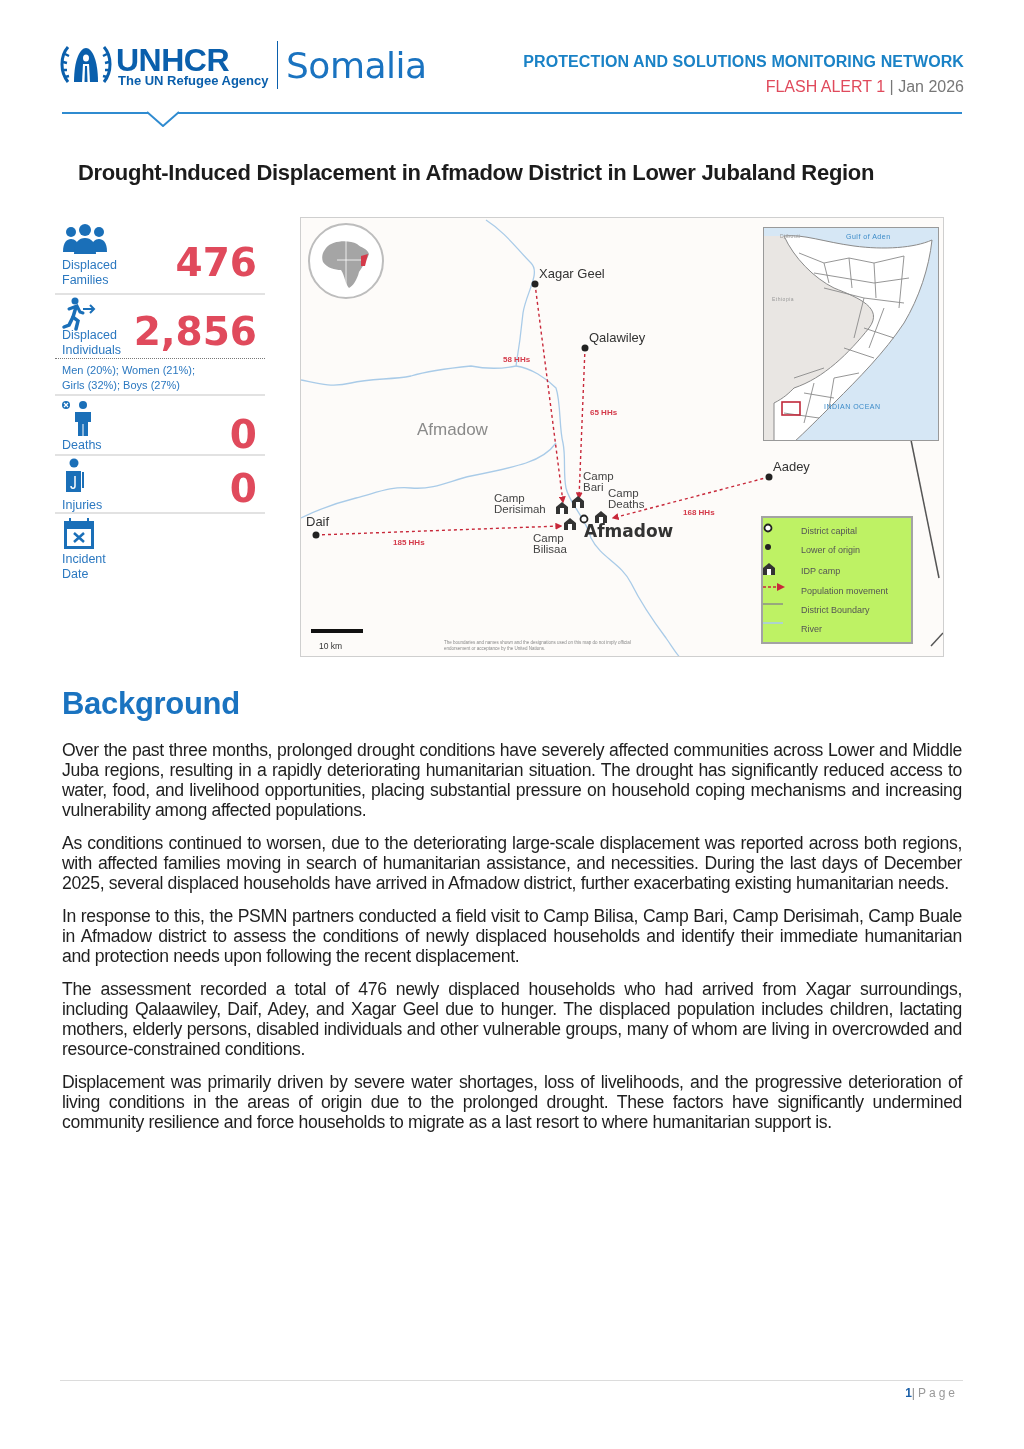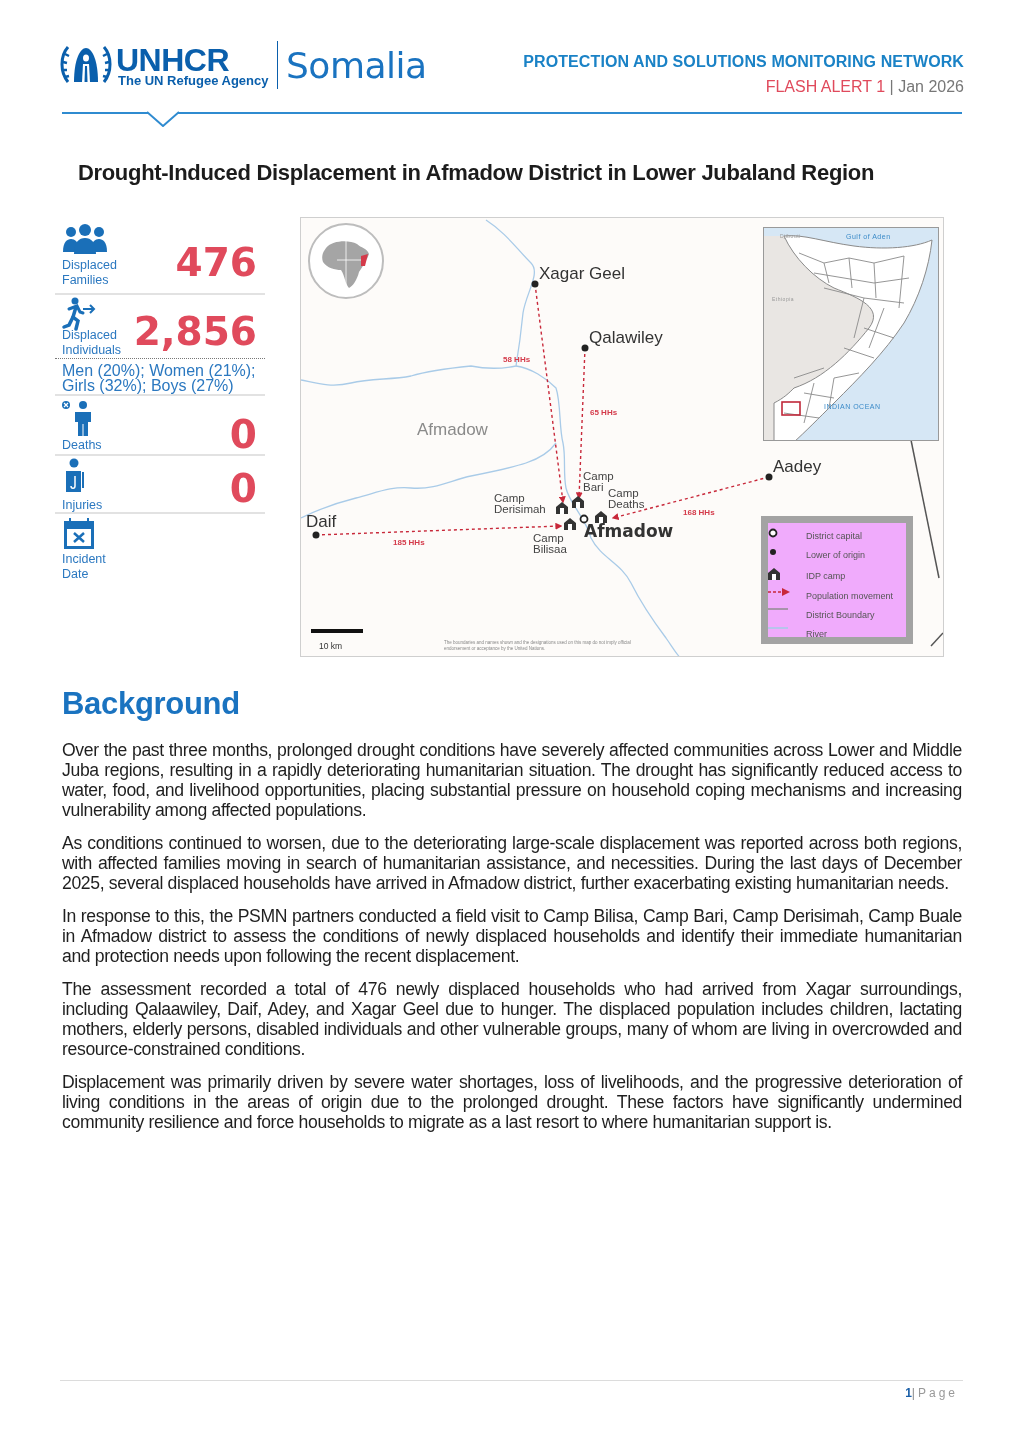--- a/index.html
+++ b/index.html
@@ -25,40 +25,40 @@
   .doc-title { position: absolute; left: 0; width: 952px; top: 160px; text-align: center; font-size: 22px; font-weight: bold; color: #1c1c1c; font-family: "Liberation Sans", sans-serif; letter-spacing: -0.3px; }
 
   
   .stats { position: absolute; left: 55px; top: 222px; width: 210px; }
   .stat { position: relative; border-bottom: 2px solid #e2e2e2; }
   .stat-icon { position: absolute; left: 6px; width: 48px; }
   .stat-label { position: absolute; left: 7px; font-size: 12.5px; color: #2b78c0; line-height: 15px; }
   .stat-value { position: absolute; right: 8px; font-size: 39px; color: #e04a5c; font-weight: bold; font-family: "DejaVu Sans", sans-serif; }
   .stat-families { height: 73px; }
   .stat-individuals { height: 64px; border-bottom: 1px dotted #777; }
-  .stat-breakdown { height: 37px; font-size: 16px; color: #2b78c0; line-height: 15px; padding: 4px 0 16px 7px; }
+  .stat-breakdown { height: 37px; font-size: 11px; color: #2b78c0; line-height: 15px; padding: 4px 0 16px 7px; }
   .stat-deaths { height: 60px; }
   .stat-injuries { height: 58px; }
   .stat-date { height: 72px; border-bottom: none; }
   .date-value { position: absolute; right: 8px; top: 4px; font-size: 22px; font-weight: bold; color: #111; text-align: right; line-height: 28px; font-family: "DejaVu Sans", sans-serif; width: 110px; }
   .date-line1 { display: flex; justify-content: space-between; }
 
   
   .map { position: absolute; left: 300px; top: 217px; width: 644px; height: 440px; border: 1.5px solid #cfcfcf; background: #fdfbf9; overflow: hidden; }
   .map svg { position: absolute; left: 0; top: 0; }
   .map-label { position: absolute; font-size: 12px; color: #333; line-height: 12px; white-space: nowrap; }
-  .place-label { font-size: 17px; }
+  .place-label { font-size: 13px; }
   .camp-label { font-size: 11.5px; color: #444; line-height: 11px; }
   .district-label { font-size: 17px; color: #8a8a8a; }
   .capital-label { font-size: 17px; color: #333; font-weight: bold; font-family: "DejaVu Sans", sans-serif; }
   .hh-label { position: absolute; font-size: 8px; color: #d43a4a; font-weight: bold; white-space: nowrap; }
   .inset { position: absolute; left: 462px; top: 9px; width: 176px; height: 214px; border: 1.5px solid #999; background: #e9e6e3; overflow: hidden; }
   .inset-label { position: absolute; font-size: 7px; color: #3a8ac8; letter-spacing: 0.5px; white-space: nowrap; }
   .inset-label.grey { color: #999; font-size: 5px; }
-  .legend { position: absolute; left: 460px; top: 298px; width: 152px; height: 128px; border: 7px solid #a3a3a3; background: #f0abfc; }
+  .legend { position: absolute; left: 460px; top: 298px; width: 152px; height: 128px; border: 2px solid #a3a3a3; background: #bef264; }
   .legend-row { position: absolute; left: 0; width: 150px; height: 16px; display: flex; align-items: center; }
   .legend-symbol { width: 38px; display: flex; justify-content: center; align-items: center; }
   .legend-text { font-size: 9px; color: #555; }
   .scale-bar { position: absolute; left: 10px; top: 411px; width: 52px; height: 4px; background: #111; }
   .scale-label { position: absolute; left: 18px; top: 423px; font-size: 8.5px; color: #333; }
   .disclaimer { position: absolute; left: 143px; top: 422px; width: 210px; font-size: 4.5px; color: #888; line-height: 6px; }
 
   
   .section-heading { position: absolute; left: 62px; top: 686px; font-size: 31px; font-weight: bold; color: #1a73c0; font-family: "Liberation Sans", sans-serif; letter-spacing: -0.3px; }
   .body-text { position: absolute; left: 62px; top: 740px; width: 900px; }

